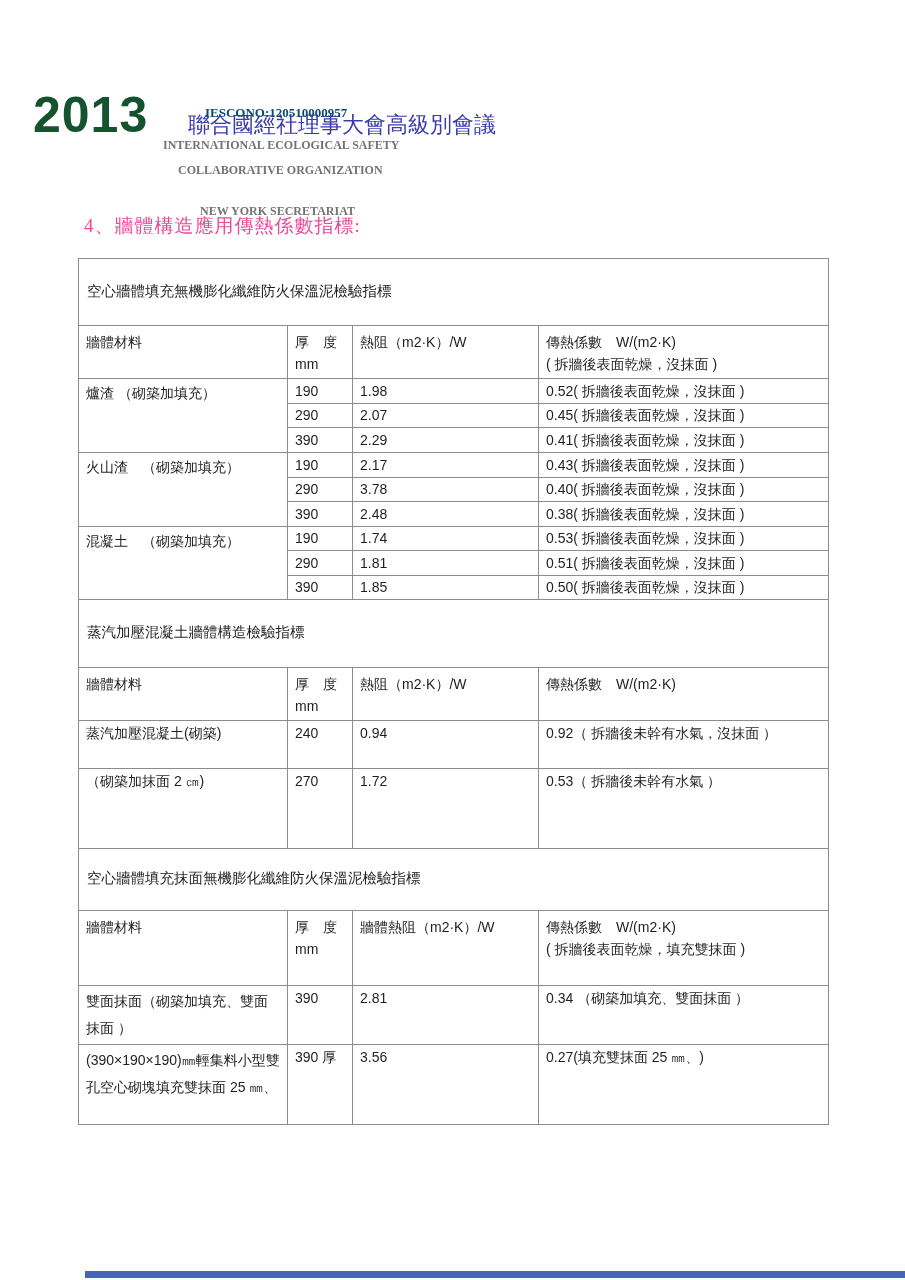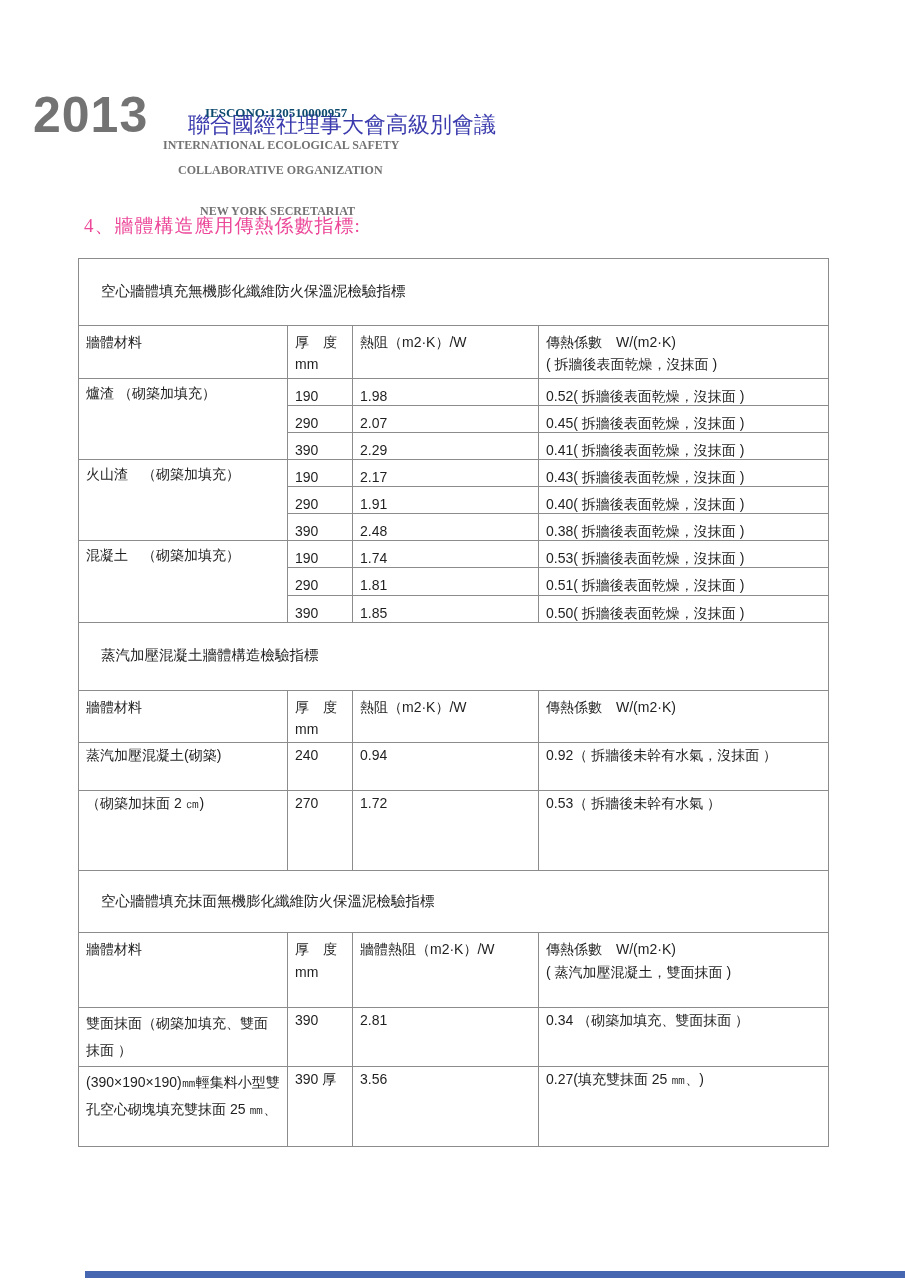--- a/index.html
+++ b/index.html
@@ -2,21 +2,21 @@
 <html><head>
 <meta charset="utf-8">
 <style>
   html,body{margin:0;padding:0;}
   body{
     width:905px;height:1280px;background:#ffffff;position:relative;
     font-family:"Liberation Sans",sans-serif;color:#1f1f1f;overflow:hidden;
   }
   .hdr-year{
     position:absolute;left:33px;top:86px;font-size:50px;font-weight:bold;
-    color:#737373;font-family:"Liberation Sans",sans-serif;letter-spacing:1px;
+    color:#14532d;font-family:"Liberation Sans",sans-serif;letter-spacing:1px;
   }
   .hdr-docnum{
     position:absolute;left:205px;top:105px;font-size:13px;font-weight:bold;
     color:#0c4a6e;font-family:"Liberation Serif",serif;white-space:nowrap;z-index:3;
   }
   .hdr-title-cn{
     position:absolute;left:188px;top:110px;font-size:22px;color:#3b3bae;
     font-family:"Liberation Serif",serif;white-space:nowrap;z-index:2;
   }
   .hdr-org{
@@ -33,23 +33,23 @@
   table.doc-table{
     position:absolute;left:78px;top:258px;width:750px;
     border-collapse:collapse;table-layout:fixed;
   }
   .doc-table td,.doc-table th{
     border:1px solid #8c8c8c;font-weight:normal;text-align:left;
     font-size:14px;padding:2px 7px;vertical-align:top;line-height:1.5;
     font-family:"Liberation Sans",sans-serif;color:#1f1f1f;
     word-break:break-all;overflow:hidden;
   }
-  tr.sect td{font-size:14.5px;vertical-align:middle;padding-left:22px;}
+  tr.sect td{font-size:14.5px;vertical-align:middle;padding-left:8px;}
   tr.head th{vertical-align:top;padding-top:5px;line-height:1.6;}
-  tr.d1 td{vertical-align:middle;line-height:1.15;padding-top:9px;padding-bottom:1px;}
+  tr.d1 td{vertical-align:middle;line-height:1.15;padding-top:1px;padding-bottom:1px;}
   tr.d1 td.mat{vertical-align:top;padding-top:6px;}
   td.tall{line-height:27px;}
   .footer-bar{
     position:absolute;left:85px;top:1271px;width:820px;height:7px;background:#4766b2;
   }
 </style>
 </head>
 <body>
 
 <div class="hdr-year">2013</div>
@@ -104,21 +104,21 @@
   </tr>
 
   <tr class="d1" style="height:25px">
     <td class="mat" rowspan="3">火山渣　（砌築加填充）</td>
     <td>190</td>
     <td>2.17</td>
     <td>0.43( 拆牆後表面乾燥，沒抹面 )</td>
   </tr>
   <tr class="d1" style="height:24px">
     <td>290</td>
-    <td>1.91</td>
+    <td>3.78</td>
     <td>0.40( 拆牆後表面乾燥，沒抹面 )</td>
   </tr>
   <tr class="d1" style="height:25px">
     <td>390</td>
     <td>2.48</td>
     <td>0.38( 拆牆後表面乾燥，沒抹面 )</td>
   </tr>
 
   <tr class="d1" style="height:24px">
     <td class="mat" rowspan="3">混凝土　（砌築加填充）</td>
@@ -167,21 +167,21 @@
   </tr>
   <tr class="head" style="height:75px">
     <th>牆體材料</th>
     <th>
       <div>厚　度</div>
       <div>mm</div>
     </th>
     <th>牆體熱阻（m2·K）/W</th>
     <th>
       <div>傳熱係數　W/(m2·K)</div>
-      <div>( 蒸汽加壓混凝土，雙面抹面 )</div>
+      <div>( 拆牆後表面乾燥，填充雙抹面 )</div>
     </th>
   </tr>
   <tr style="height:55px">
     <td class="tall">雙面抹面（砌築加填充、雙面抹面 ）</td>
     <td>390</td>
     <td>2.81</td>
     <td>0.34 （砌築加填充、雙面抹面 ）</td>
   </tr>
   <tr style="height:80px">
     <td class="tall">(390×190×190)㎜輕集料小型雙孔空心砌塊填充雙抹面 25 ㎜、</td>

